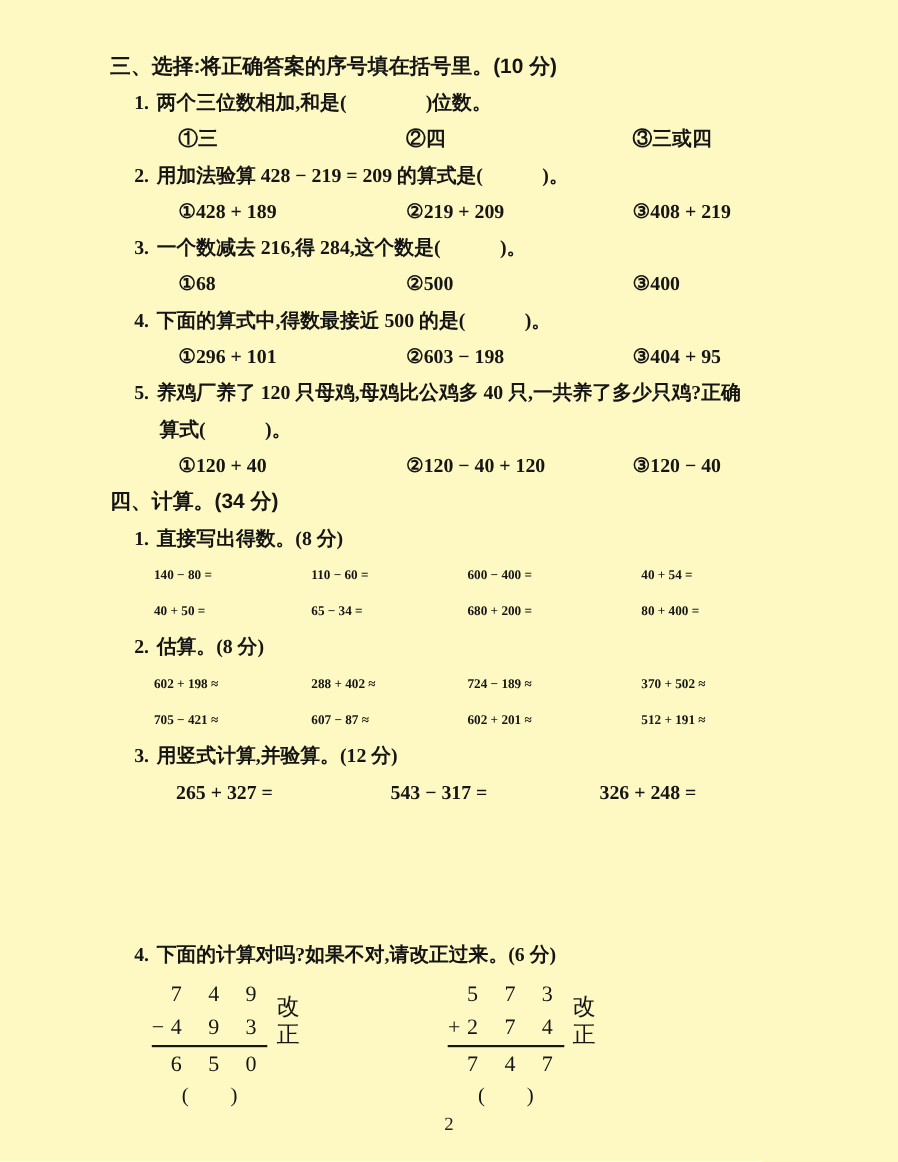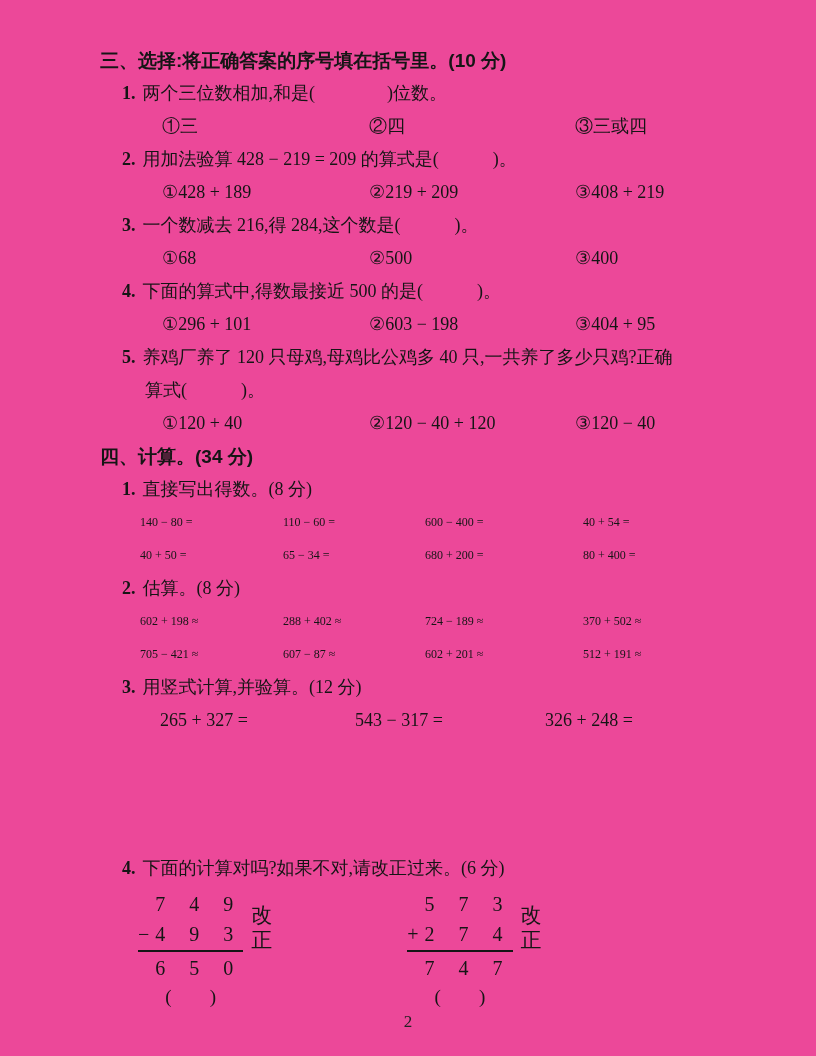--- a/index.html
+++ b/index.html
@@ -1,38 +1,38 @@
 <!DOCTYPE html>
 <html><head>
 <meta charset="utf-8">
 <style>
   html, body { margin: 0; padding: 0; background: #ffffff; }
   .page {
     position: relative;
     width: 816px;
     height: 1056px;
     margin: 0 auto;
-    background: #ec4899;
+    background: #fef9c3;
     color: #151515;
     font-family: "Liberation Serif", "DejaVu Serif", serif;
     box-sizing: border-box;
     padding: 44px 70px 0 100px;
     overflow: hidden;
   }
   .sec-heading {
     margin: 0;
     font-family: "Liberation Sans", "DejaVu Sans", sans-serif;
     font-weight: 700;
     font-size: 19px;
     line-height: 33px;
     white-space: pre-wrap;
   }
   .q-line { margin-left: 22px; font-size: 18px; line-height: 33px; }
   .q-num { font-weight: 700; margin-right: 7px; }
-  .q-text, .opt, .cell, .eq { white-space: pre-wrap; }
+  .q-text, .opt, .cell, .eq { white-space: pre-wrap; font-weight: bold; }
   .q-cont { margin-left: 45px; font-size: 18px; line-height: 33px; }
   .opts-row {
     margin-left: 62px;
     display: grid;
     grid-template-columns: 207px 206px 1fr;
     font-size: 18px;
     line-height: 33px;
   }
   .sub-label { margin-left: 22px; font-size: 18px; line-height: 33px; }
   .calc-grid {

